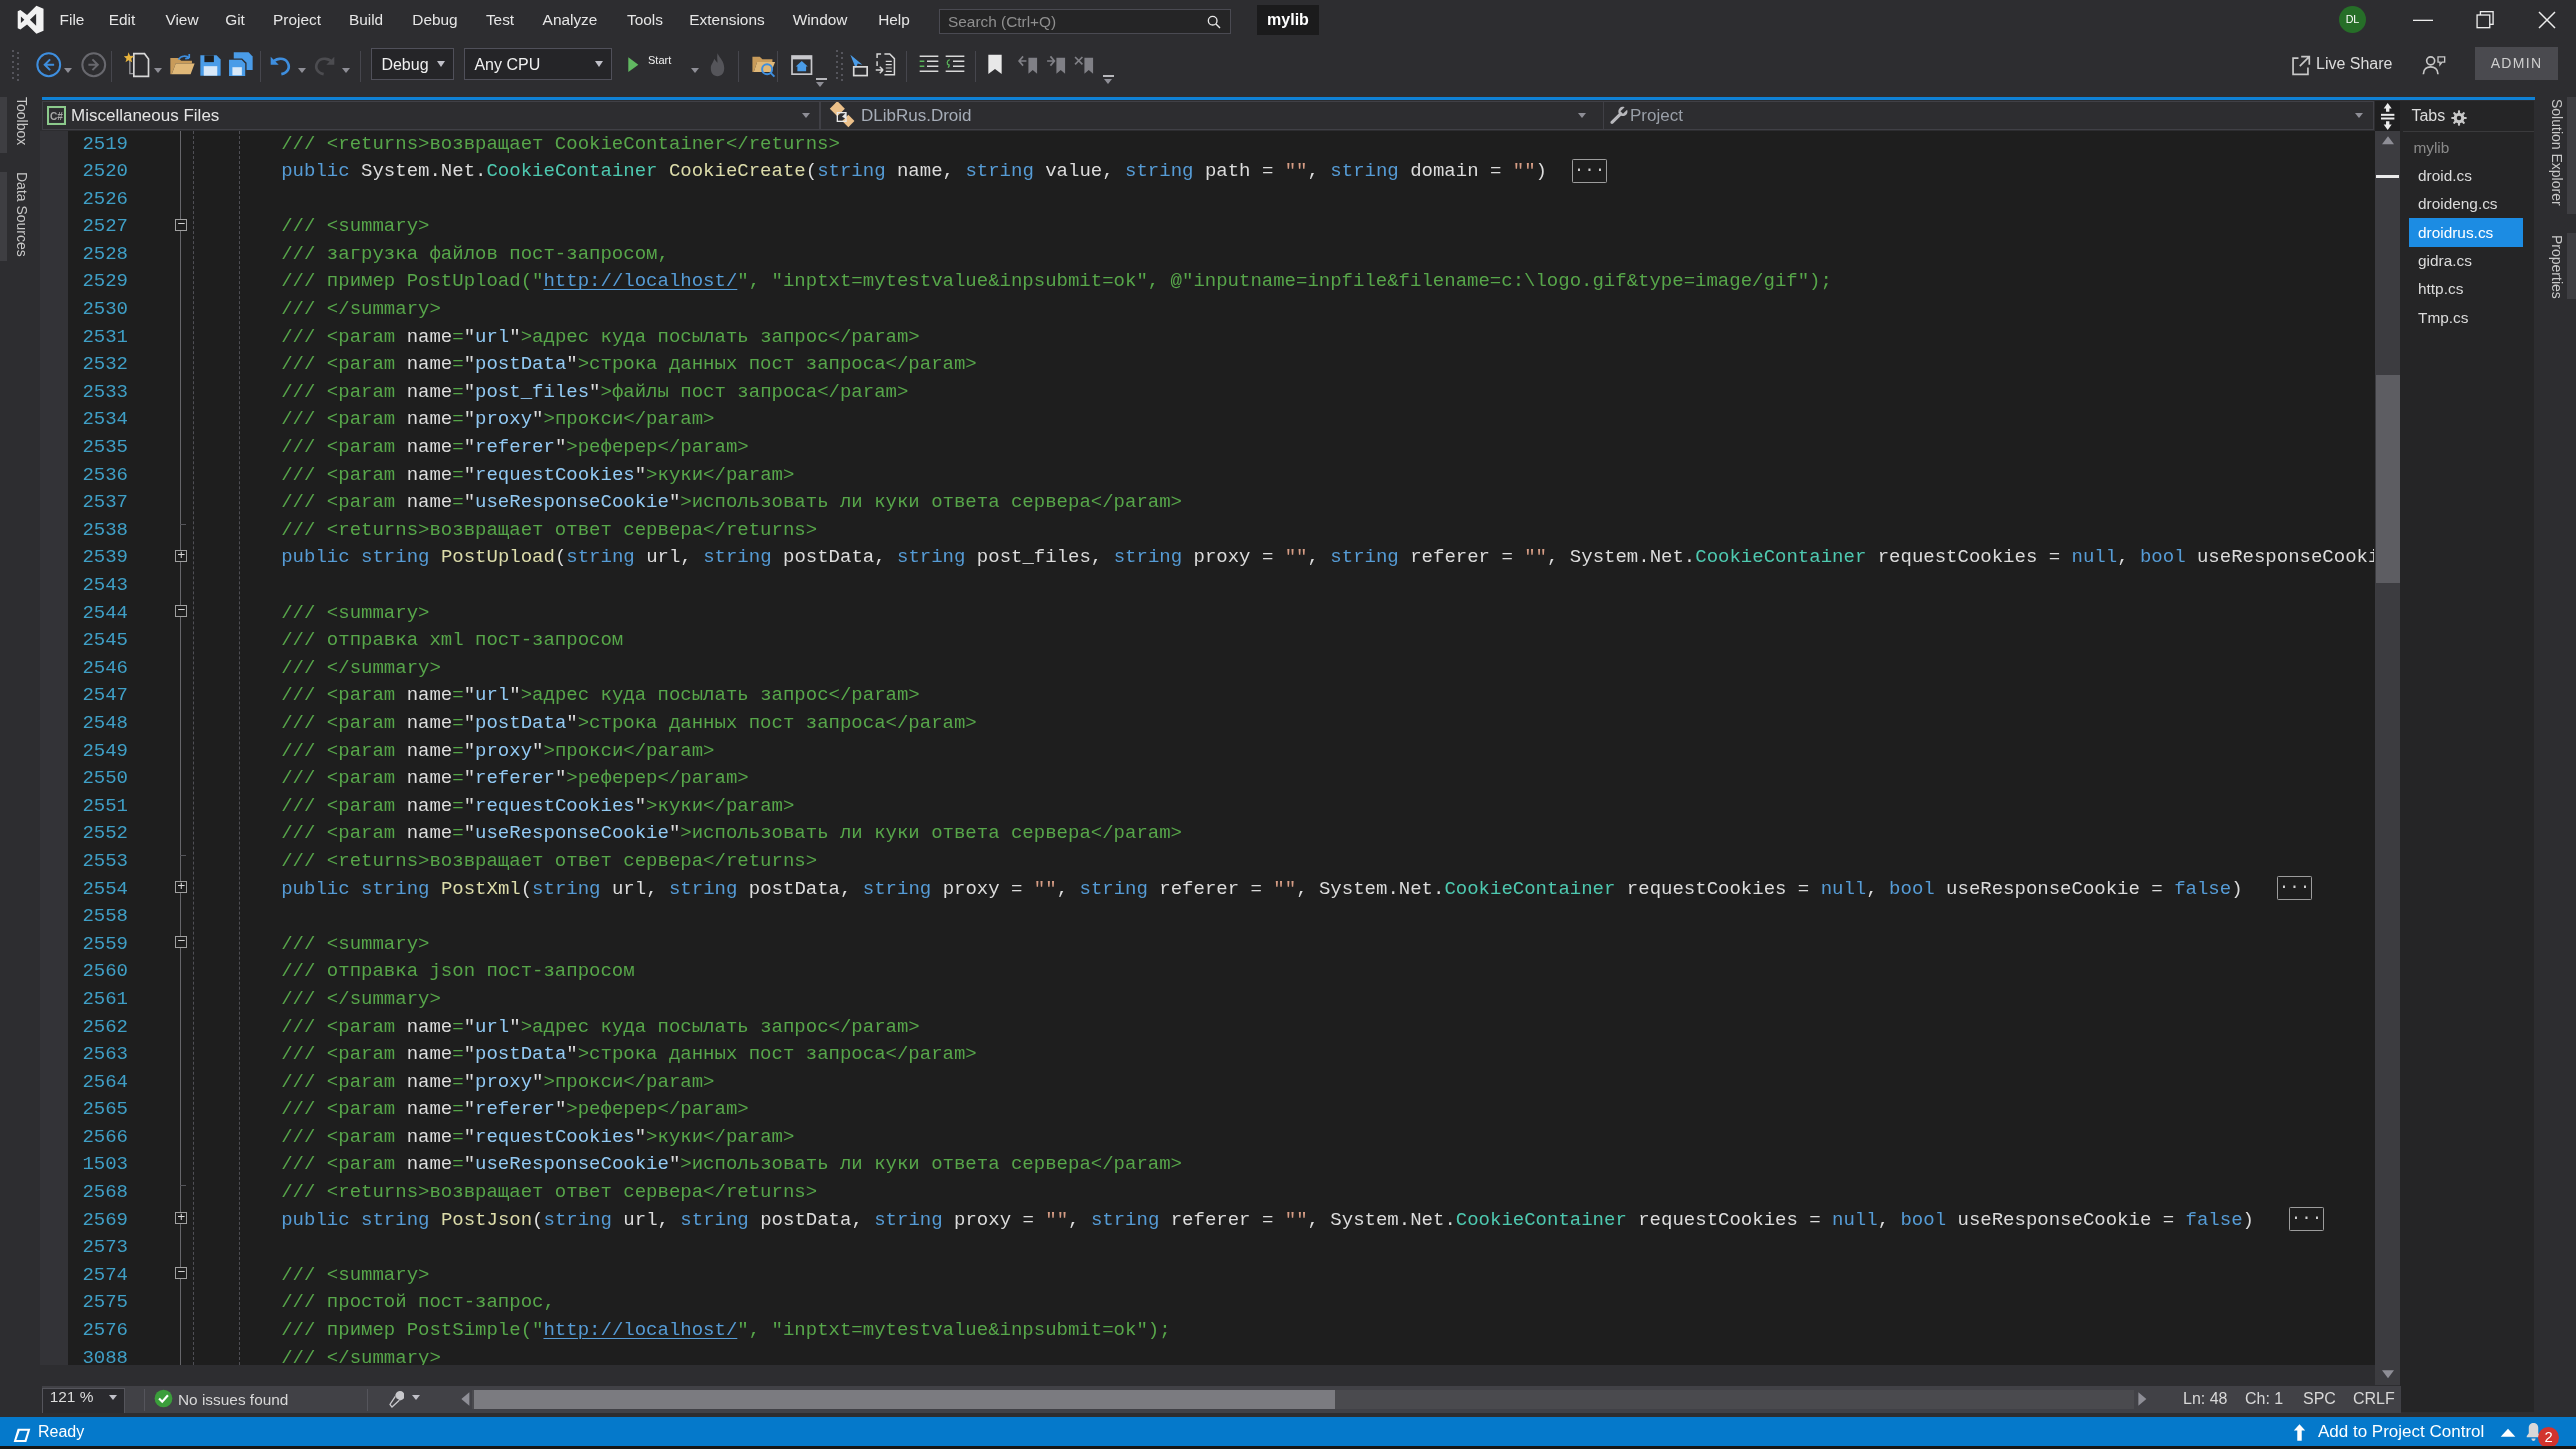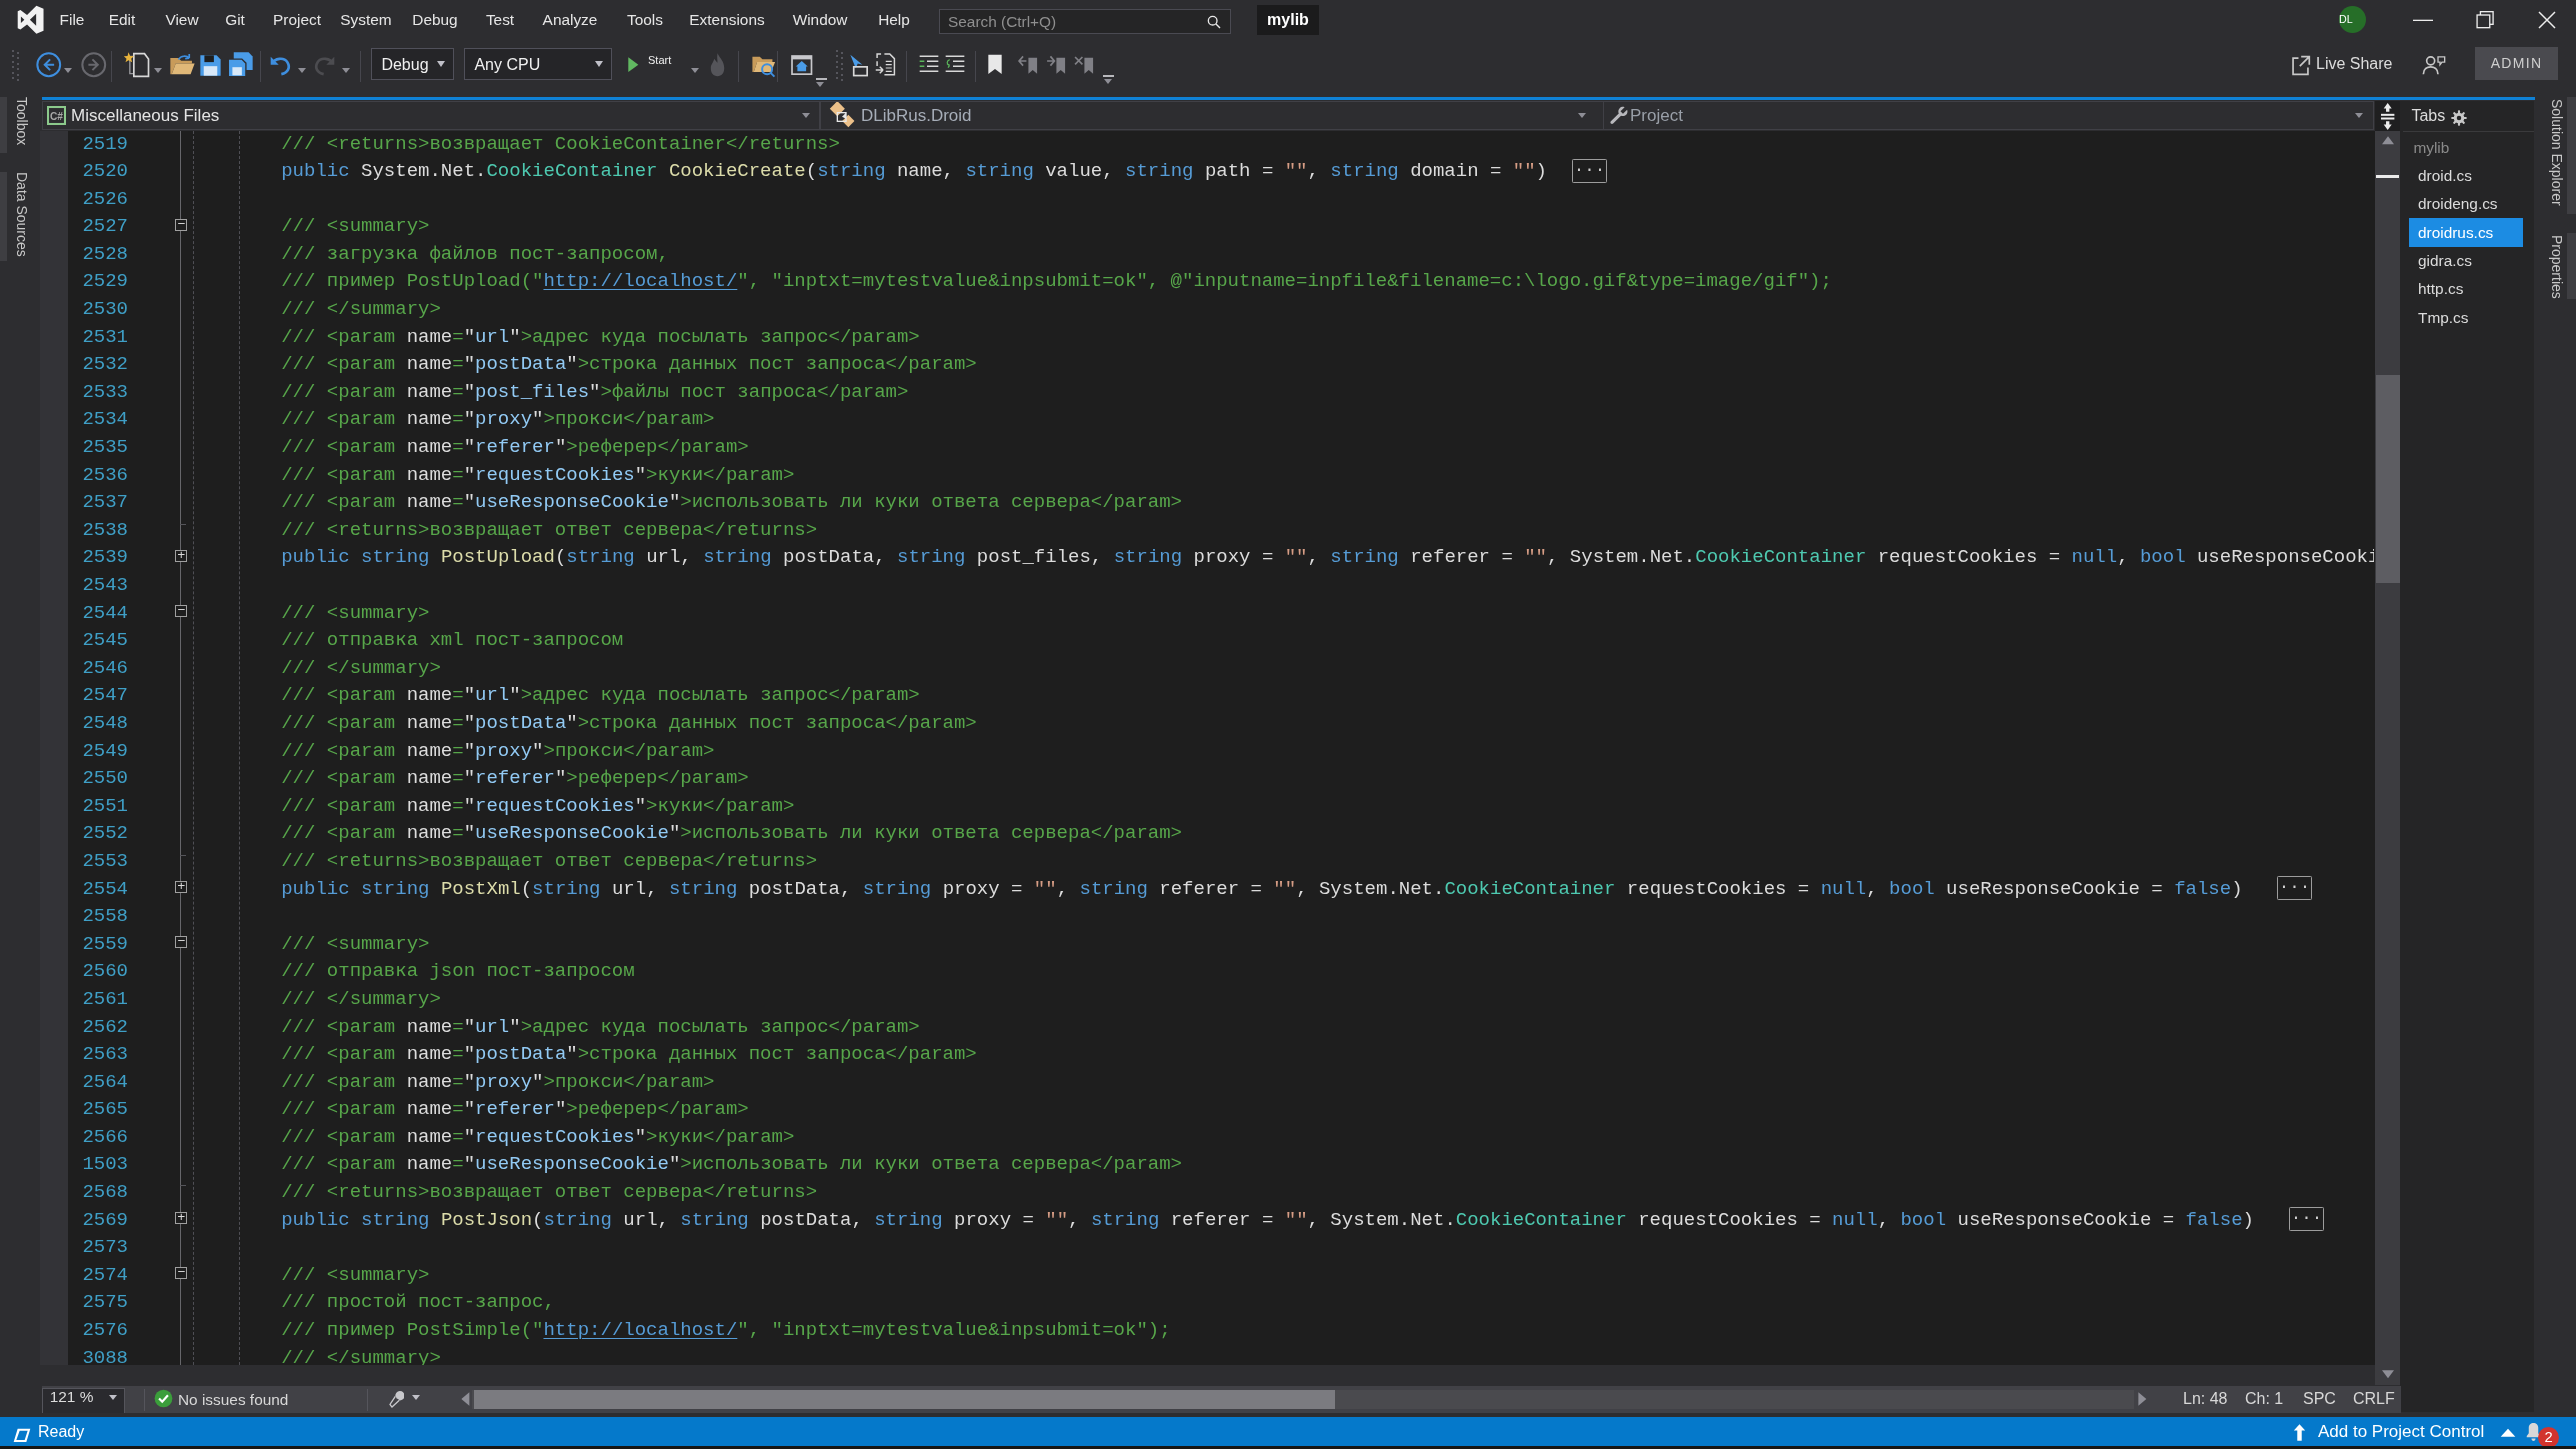--- a/index.html
+++ b/index.html
@@ -8,21 +8,21 @@
 i{font-style:normal}
 i.kw{color:#569cd6} i.ty{color:#4ec9b0} i.fn{color:#dcdcaa} i.pl{color:#dcdcdc}
 i.st{color:#d69d85} i.doc{color:#57a64a} i.pv{color:#92caf4}
 i.url{color:#569cd6;text-decoration:underline;text-underline-offset:3.4px;text-decoration-thickness:1.3px}
 .ctr{transform:translateX(-50%)}
 
 #titlebar{position:absolute;left:0;top:0;width:2576px;height:39px;background:#2d2d30}
 .menu{position:absolute;top:0;height:39px;line-height:39px;font-size:15.4px;color:#e6e6e6}
 #searchbox{position:absolute;left:939px;top:8.7px;width:292px;height:25.5px;background:#252526;border:0.7px solid #4a4a52;color:#8f8f8f;font-size:15.4px;line-height:24px;padding-left:8px}
 #mylib{position:absolute;left:1257px;top:4.7px;width:62px;height:30px;background:#1b1b1c;color:#fff;font-size:16px;font-weight:bold;text-align:center;line-height:30px}
-#dl{position:absolute;left:2339px;top:6px;width:27px;height:27px;border-radius:50%;background:#266e28;color:#fff;font-size:10.7px;text-align:left;line-height:27px}
+#dl{position:absolute;left:2339px;top:6px;width:27px;height:27px;border-radius:50%;background:#266e28;color:#fff;font-size:10.7px;text-align:center;line-height:27px}
 
 #toolbar{position:absolute;left:0;top:39px;width:2576px;height:58px;background:#2d2d30}
 .tsep{position:absolute;top:13.4px;width:0.7px;height:31px;background:#46464d}
 .combo{position:absolute;background:#252528;border:0.7px solid #50505a;color:#f0f0f0;font-size:16px}
 .cbarr{position:absolute;right:8px;top:50%;margin-top:-2.7px;width:0;height:0;border:4.7px solid transparent;border-top:6px solid #c0c0c8;border-bottom:none}
 .darr{position:absolute;width:0;height:0;border:4px solid transparent;border-top:5.4px solid #8e8e96;border-bottom:none}
 
 #accent{position:absolute;left:42px;top:97px;width:2493px;height:3.4px;background:#0f81d5}
 #navbar{position:absolute;left:42px;top:101px;width:2333px;height:31px;background:#2d2d30;border-bottom:0.7px solid #3e3e42}
 .nav-combo{position:absolute;height:29px;border:0.7px solid #404046}
@@ -59,21 +59,21 @@
 
 <div id="titlebar"></div>
 <svg class="abs" style="left:14px;top:4.7px" width="32" height="29.5" viewBox="0 0 24 24">
  <path fill="#f2f2f2" d="M17.2,0.6 L23,3 V21 L17.2,23.4 L9.6,15.9 L4.2,20 L2,19 V5 L4.2,4 L9.6,8.1 Z M4.6,9.3 V14.7 L7.4,12 Z M11.9,12 L17,16.8 V7.2 Z"></path>
 </svg>
 <div class="menu ctr" style="left:72px">File</div>
     <div class="menu ctr" style="left:122px">Edit</div>
     <div class="menu ctr" style="left:182px">View</div>
     <div class="menu ctr" style="left:235px">Git</div>
     <div class="menu ctr" style="left:297px">Project</div>
-    <div class="menu ctr" style="left:366px">System</div>
+    <div class="menu ctr" style="left:366px">Build</div>
     <div class="menu ctr" style="left:435px">Debug</div>
     <div class="menu ctr" style="left:500px">Test</div>
     <div class="menu ctr" style="left:570px">Analyze</div>
     <div class="menu ctr" style="left:645px">Tools</div>
     <div class="menu ctr" style="left:727px">Extensions</div>
     <div class="menu ctr" style="left:820px">Window</div>
     <div class="menu ctr" style="left:894px">Help</div>
 <div id="searchbox">Search (Ctrl+Q)
  <svg class="abs" style="right:8px;top:4.7px" width="16" height="16" viewBox="0 0 24 24">
         <circle cx="10" cy="10" r="6.5" fill="none" stroke="#e8e8e8" stroke-width="2"></circle>

